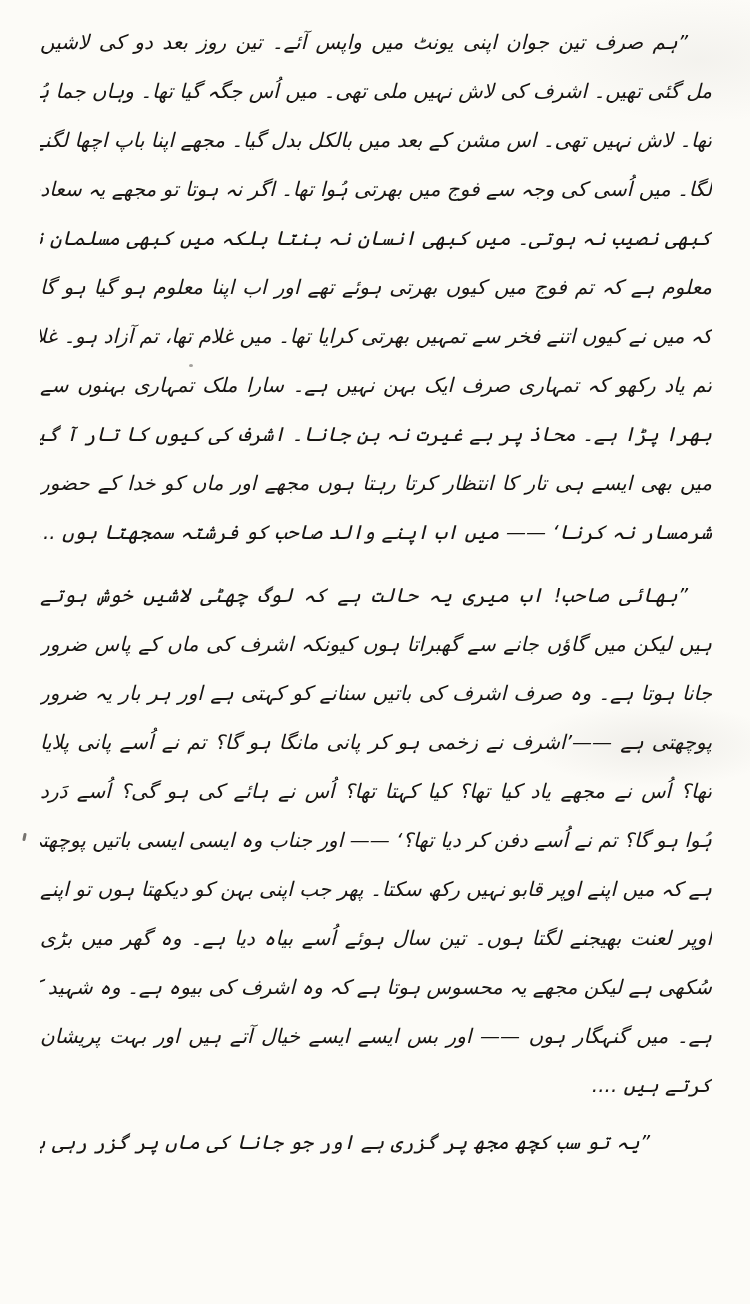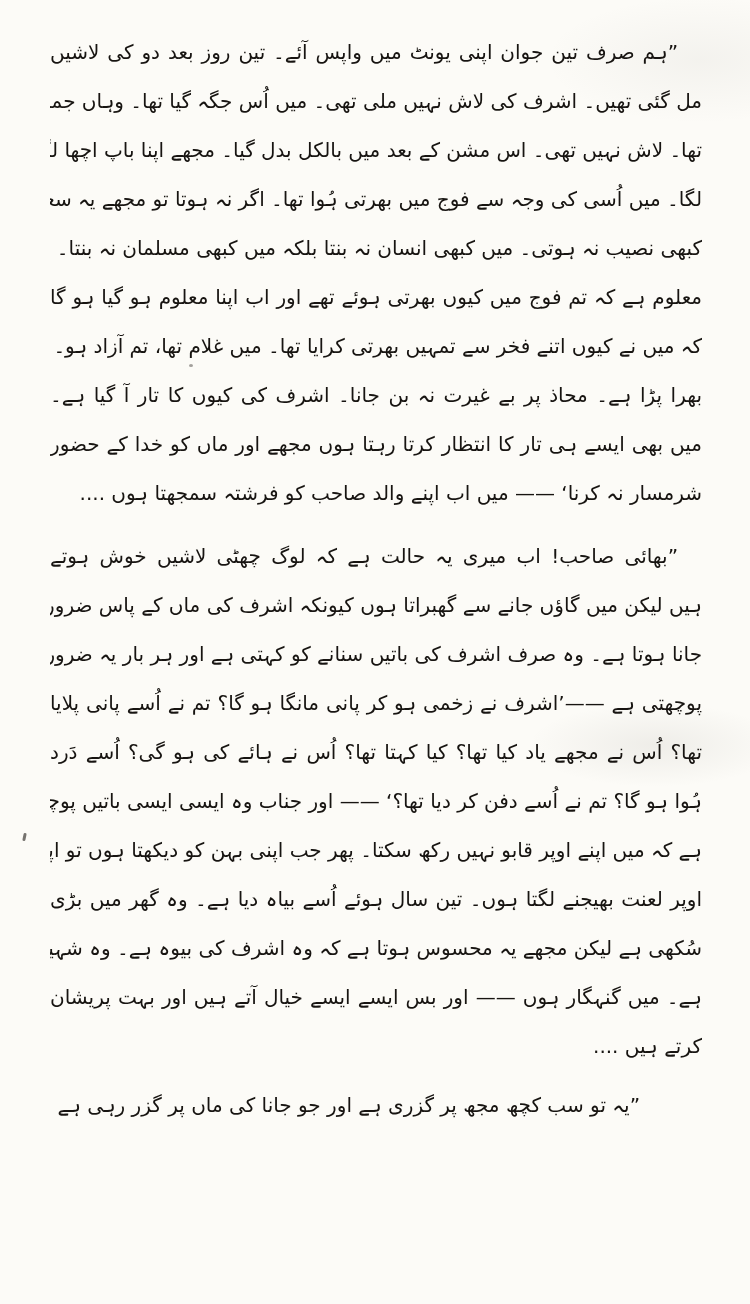--- a/index.html
+++ b/index.html
@@ -29,22 +29,23 @@
     left: 40px;
     direction: rtl;
     unicode-bidi: embed;
     font-family: "DejaVu Sans", sans-serif;
     font-size: 20px;
     line-height: 49px;
     color: var(--ink, #171411);
     text-rendering: optimizeLegibility;
   }
   .para {
-    margin: 10px;
+    margin: 0;
     padding: 0;
+    font-style: italic;
   }
   .para .line {
     height: 49px;
     overflow: hidden;
     text-align: justify;
     text-align-last: justify;
     white-space: nowrap;
   }
   .para .line.last {
     text-align: left;
@@ -81,20 +82,21 @@
 <div class="page">
   <div class="text-block" id="text-block" dir="rtl">
       <div class="para para-0">
         <div class="line first">”ہم صرف تین جوان اپنی یونٹ میں واپس آئے۔ تین روز بعد دو کی لاشیں</div>
         <div class="line">مل گئی تھیں۔ اشرف کی لاش نہیں ملی تھی۔ میں اُس جگہ گیا تھا۔ وہاں جما ہُوا خون</div>
         <div class="line">تھا۔ لاش نہیں تھی۔ اس مشن کے بعد میں بالکل بدل گیا۔ مجھے اپنا باپ اچھا لگنے</div>
         <div class="line">لگا۔ میں اُسی کی وجہ سے فوج میں بھرتی ہُوا تھا۔ اگر نہ ہوتا تو مجھے یہ سعادت</div>
         <div class="line">کبھی نصیب نہ ہوتی۔ میں کبھی انسان نہ بنتا بلکہ میں کبھی مسلمان نہ بنتا۔ مورچوں میں ہی</div>
         <div class="line">معلوم ہے کہ تم فوج میں کیوں بھرتی ہوئے تھے اور اب اپنا معلوم ہو گیا ہو گا</div>
         <div class="line">کہ میں نے کیوں اتنے فخر سے تمہیں بھرتی کرایا تھا۔ میں غلام تھا، تم آزاد ہو۔ غلام</div>
+        <div class="line">تم یاد رکھو کہ تمہاری صرف ایک بہن نہیں ہے۔ سارا ملک تمہاری بہنوں سے</div>
         <div class="line">بھرا پڑا ہے۔ محاذ پر بے غیرت نہ بن جانا۔ اشرف کی کیوں کا تار آ گیا ہے۔</div>
         <div class="line">میں بھی ایسے ہی تار کا انتظار کرتا رہتا ہوں مجھے اور ماں کو خدا کے حضور</div>
         <div class="line last">شرمسار نہ کرنا‘ —— میں اب اپنے والد صاحب کو فرشتہ سمجھتا ہوں ....</div>
       </div>
       <div class="para para-1">
         <div class="line first">”بھائی صاحب! اب میری یہ حالت ہے کہ لوگ چھٹی لاشیں خوش ہوتے</div>
         <div class="line">ہیں لیکن میں گاؤں جانے سے گھبراتا ہوں کیونکہ اشرف کی ماں کے پاس ضرور</div>
         <div class="line">جانا ہوتا ہے۔ وہ صرف اشرف کی باتیں سنانے کو کہتی ہے اور ہر بار یہ ضرور</div>
         <div class="line">پوچھتی ہے ——’اشرف نے زخمی ہو کر پانی مانگا ہو گا؟ تم نے اُسے پانی پلایا</div>
         <div class="line">تھا؟ اُس نے مجھے یاد کیا تھا؟ کیا کہتا تھا؟ اُس نے ہائے کی ہو گی؟ اُسے دَرد</div>

